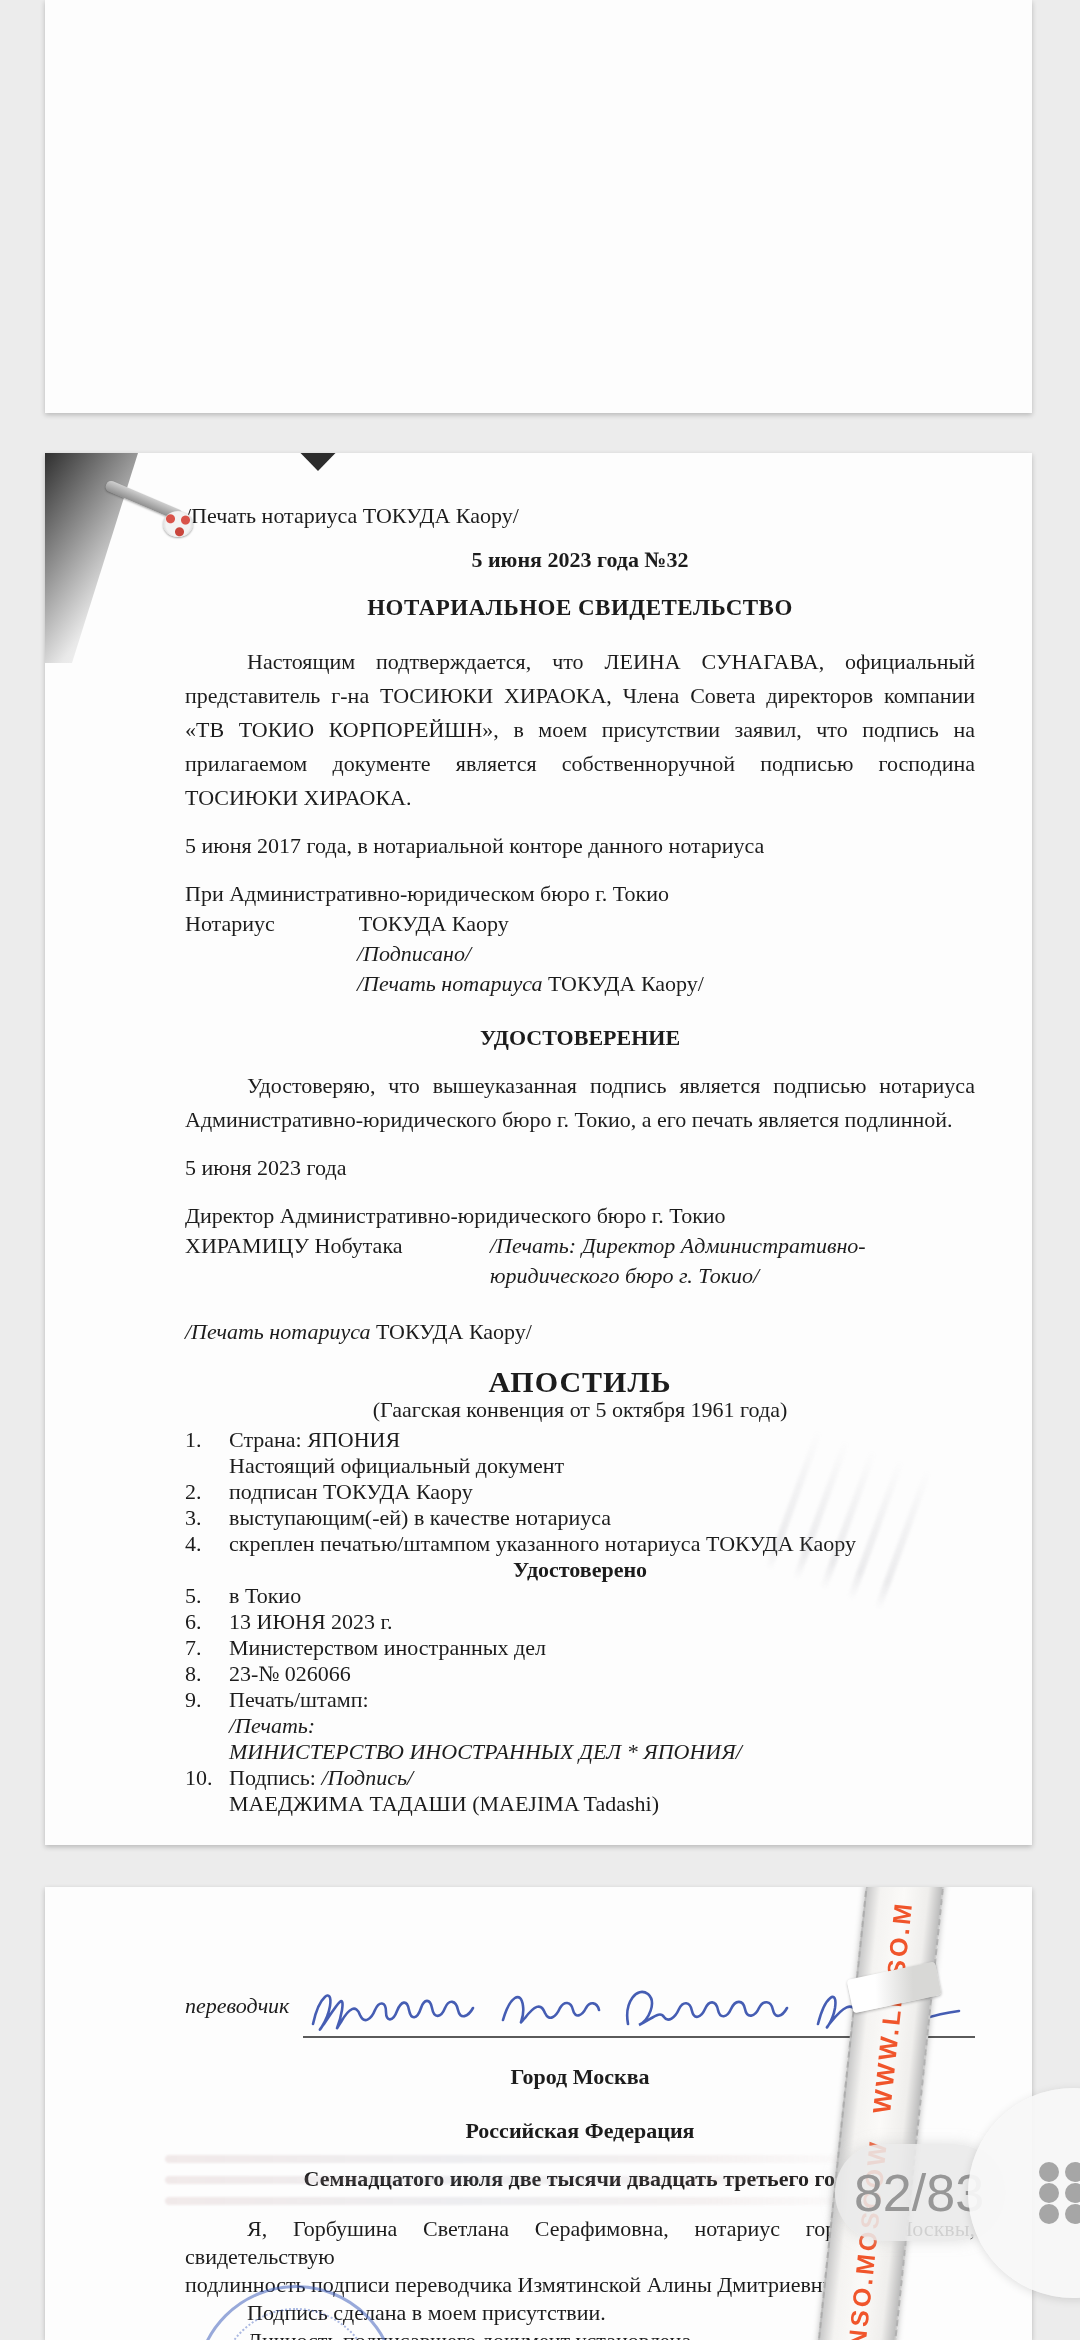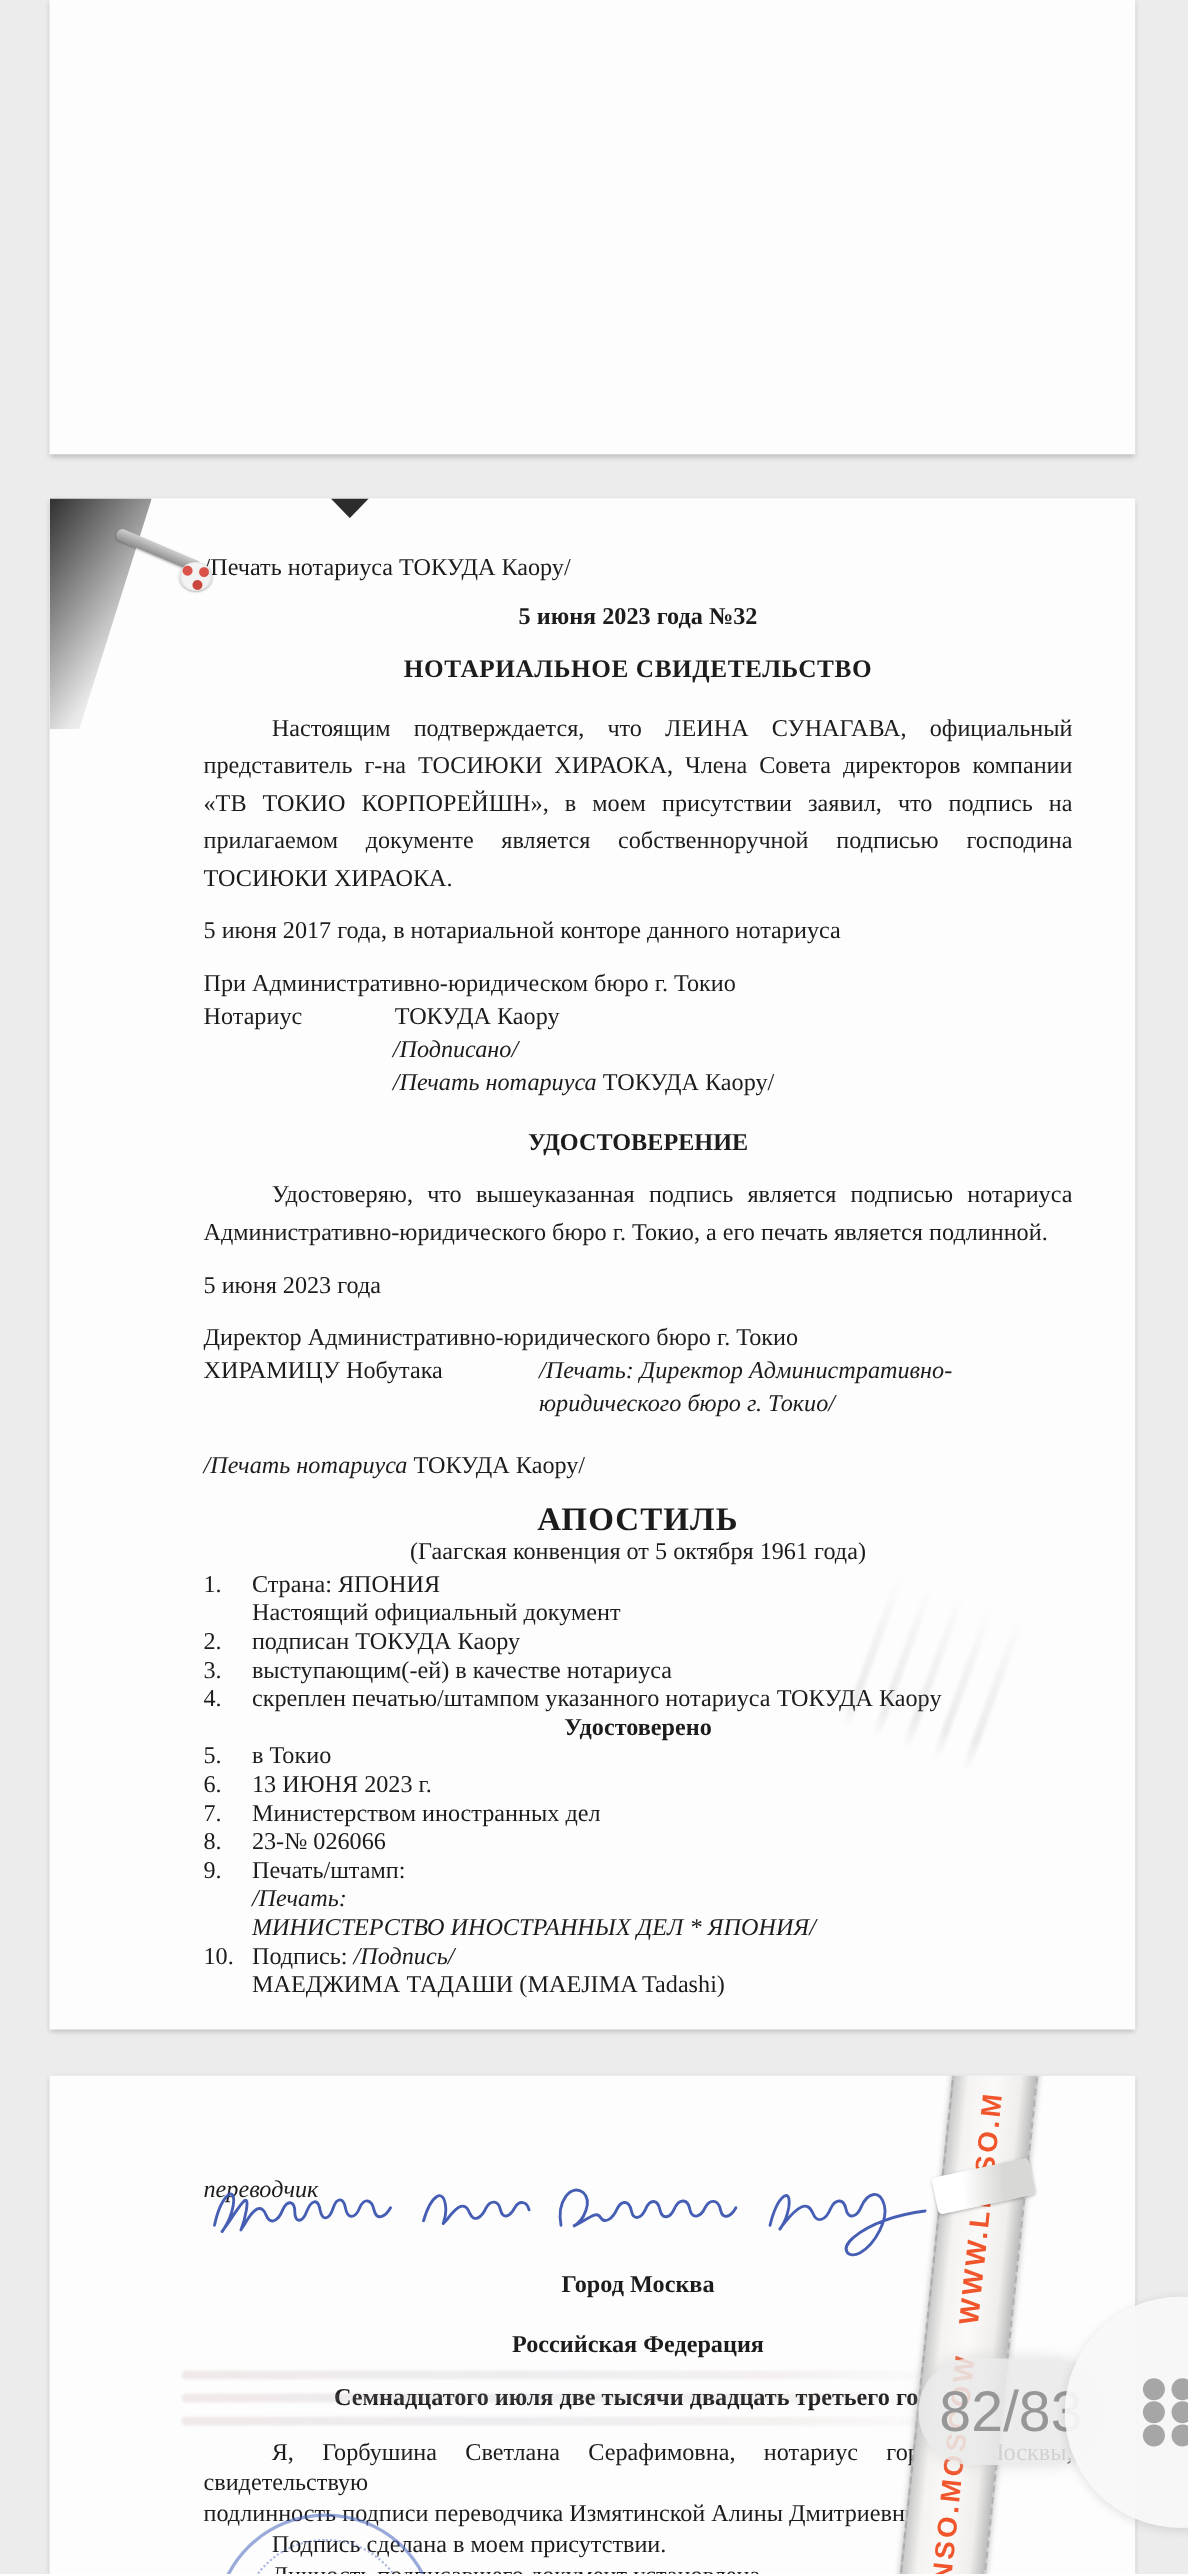--- a/index.html
+++ b/index.html
@@ -70,21 +70,21 @@
   }
   .ghost-script{
     position:absolute;right:18px;top:920px;width:150px;height:360px;pointer-events:none;opacity:.5;
     transform:rotate(-70deg);filter:blur(1.4px);
   }
   .ghost-script div{height:7px;margin:22px 0;border-radius:4px;
     background:linear-gradient(90deg,transparent,rgba(150,150,160,.35) 20%,rgba(150,150,160,.2) 60%,transparent);}
 
   
   .p3-content{padding:88px 57px 0 140px;font-size:22px;position:relative;}
-  .translator-row{display:flex;align-items:flex-start;margin-bottom:26px;height:62px;flex-direction:column;}
+  .translator-row{display:flex;align-items:center;margin-bottom:26px;height:62px;}
   .translator-label{font-style:italic;line-height:30px;flex:none;margin-right:14px;}
   .sig-box{flex:1;position:relative;height:62px;border-bottom:2px solid #5a5a5a;}
   .sig-box svg{position:absolute;left:0;bottom:-26px;}
   .p3-h{font-weight:bold;text-align:center;line-height:28px;}
   .p3-h1{margin-bottom:20px;}
   .p3-h2{margin-bottom:26px;}
   .p3-h3{margin-bottom:22px;}
   .p3-para{text-align:justify;line-height:28px;}
   .p3-para .first{ text-indent:62px;}
   .p3-indent{text-indent:62px;line-height:28px;}

